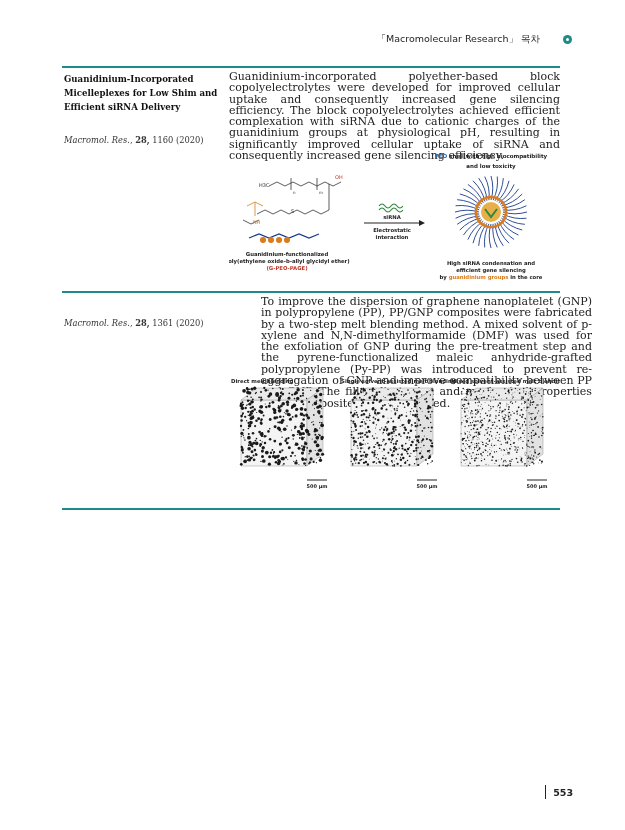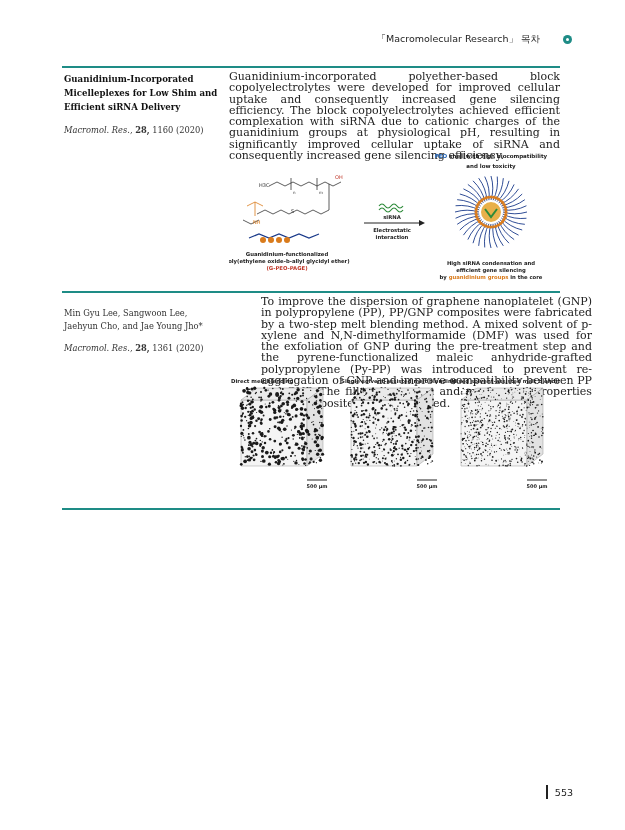--- a/index.html
+++ b/index.html
@@ -12,35 +12,35 @@
   .header .dot::after { content: ""; position: absolute; left: 3px; top: 3px; width: 3px; height: 3px; border-radius: 50%; background: #fff; }
 
   .rule { position: absolute; left: 62px; width: 498px; height: 1.5px; background: #1e8c86; }
   .rule-top { top: 66px; }
   .rule-mid { top: 291px; }
   .rule-bot { top: 508px; }
 
   .left { position: absolute; left: 64px; width: 158px; font-size: 8.3px; line-height: 12.6px; }
   .left .title { font-weight: bold; font-size: 8.6px; line-height: 14px; color: #111; }
   .left .authors { margin-top: 10px; color: #333; }
-  .left .cite { margin-top: 10px; color: #333; }
+  .left .cite { margin-top: 20px; color: #333; }
   .left .cite i { font-style: italic; }
   .left .cite b { font-weight: bold; }
 
   .right { position: absolute; left: 229px; width: 331px; }
   .abstract { font-size: 11px; line-height: 11.3px; text-align: justify; color: #222; }
 
   .fig1 { position: absolute; left: 229px; top: 150px; width: 331px; height: 132px; }
   .fig2 { position: absolute; left: 229px; top: 376px; width: 331px; height: 118px; }
   .fig text { font-family: "DejaVu Sans", sans-serif; }
 
   .footer { position: absolute; top: 785px; right: 52px; display: flex; align-items: center;
     font-family: "DejaVu Sans", sans-serif; font-size: 8.5px; color: #222; }
   .footer .sep { width: 1.5px; height: 14px; background: #222; margin: 0 7px; }
-  .footer .page { font-weight: normal; font-size: 9.5px; }
+  .footer .page { font-weight: bold; font-size: 9.5px; }
 </style>
 </head>
 <body>
 
 <div class="header">
   <span>「Macromolecular Research」 목차</span>
   <span class="dot"></span>
 </div>
 
 <div class="rule rule-top"></div>
@@ -187,21 +187,20 @@
   <text x="262" y="115" font-size="5.3" font-weight="bold" fill="#222" text-anchor="middle">High siRNA condensation and</text>
   <text x="262" y="122" font-size="5.3" font-weight="bold" fill="#222" text-anchor="middle">efficient gene silencing</text>
   <text x="262" y="129" font-size="5.3" font-weight="bold" text-anchor="middle">
     <tspan fill="#222">by </tspan><tspan fill="#d97b1c">guanidinium groups</tspan><tspan fill="#222"> in the core</tspan>
   </text>
 </svg>
 
 <div class="rule rule-mid"></div>
 
 <div class="left" style="top:297px;">
-  <div class="authors">Min Gyu Lee, Sangwoon Lee, Jaehyun Cho, and Jae Young Jho*</div>
   <div class="cite">
     <i>Macromol. Res.,</i>
     <b>28,</b>
     <span>1361 (2020)</span>
   </div>
 </div>
 
 <div class="right" style="top:296px;margin-left:32px;">
   <p class="abstract">To improve the dispersion of graphene nanoplatelet (GNP) in polypropylene (PP), PP/GNP composites were fabricated by a two-step melt blending method. A mixed solvent of p-xylene and N,N-dimethylformamide (DMF) was used for the exfoliation of GNP during the pre-treatment step and the pyrene-functionalized maleic anhydride-grafted polypropylene (Py-PP) was introduced to prevent re-aggregation of GNP and improve compatibility between PP and GNP. The filler dispersion and mechanical properties of the composites were improved.</p>
 </div>

